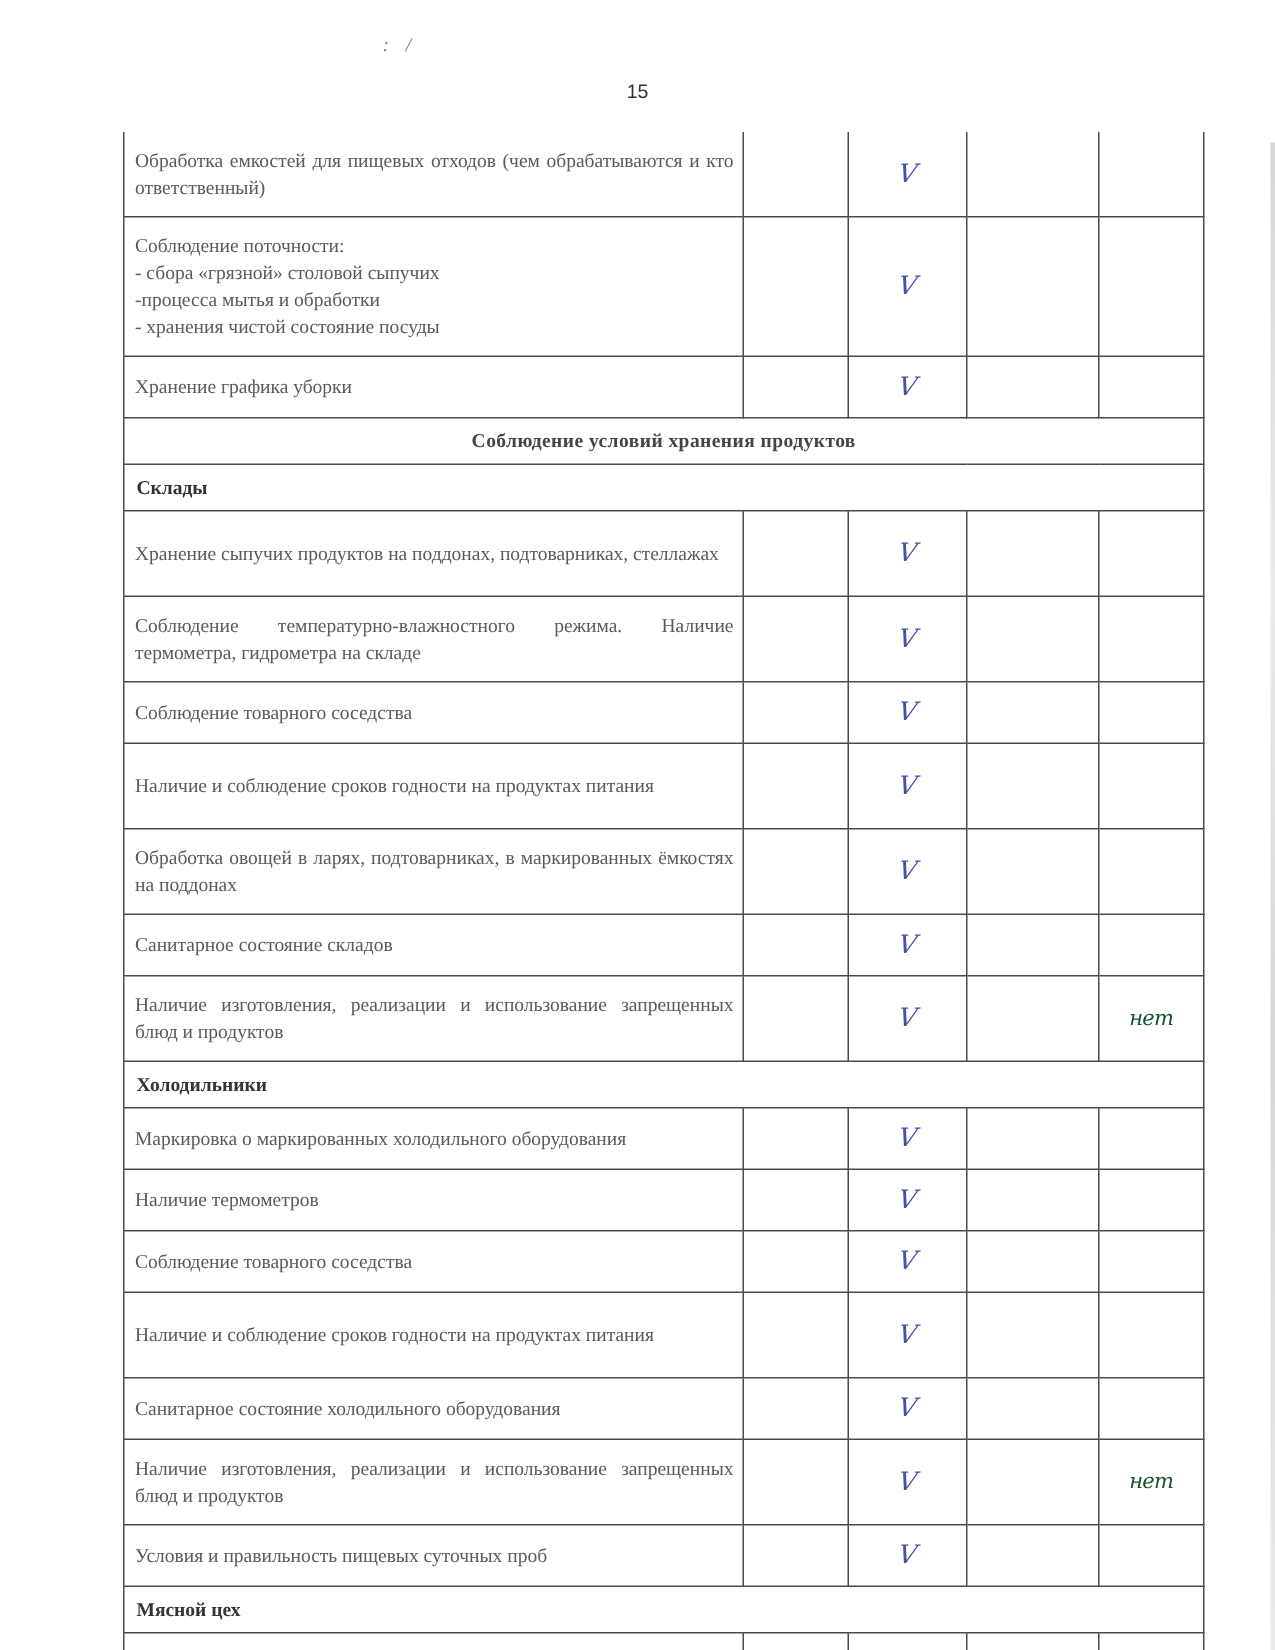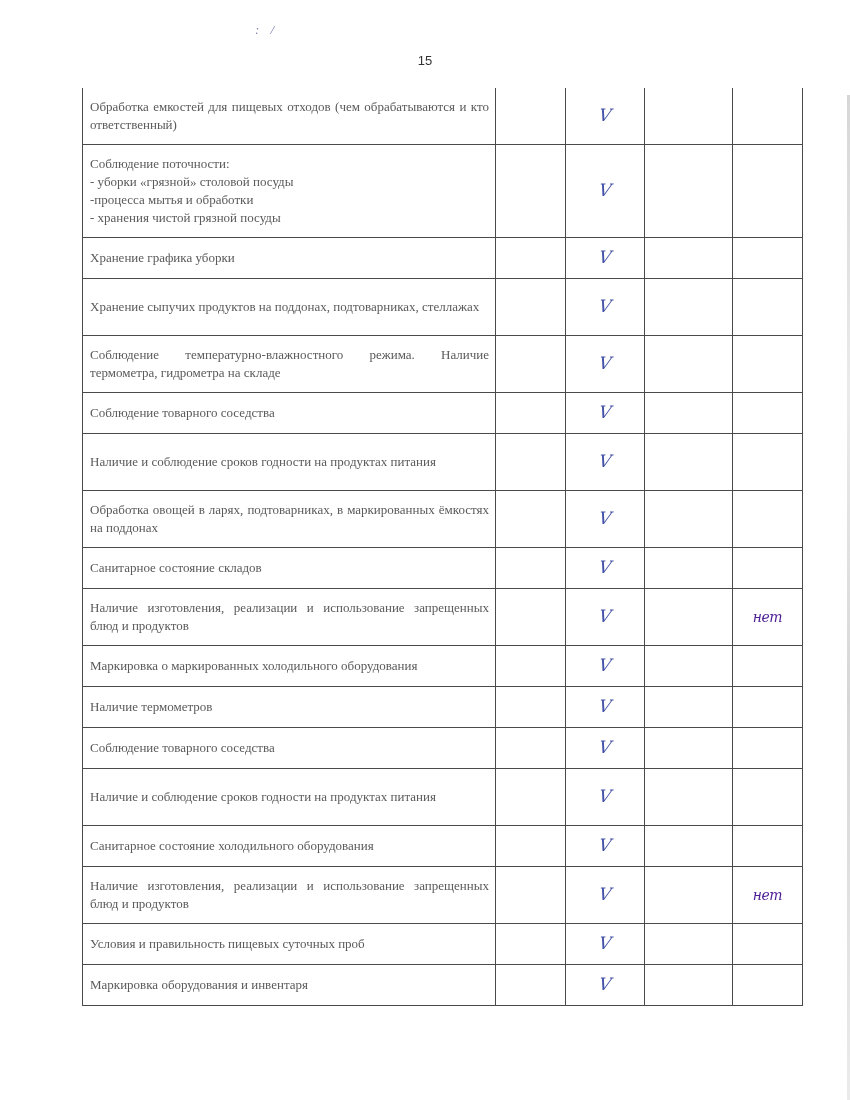--- a/index.html
+++ b/index.html
@@ -56,21 +56,21 @@
     padding: 0 8px !important; height: 30px;
   }
   td.check-cell { text-align: center; position: relative; }
   .check-mark {
     font-family: "DejaVu Serif", serif; font-style: italic;
     color: #4452a8; font-size: 17px; display: inline-block;
     transform: skewX(-8deg);
   }
   .note {
     font-family: "DejaVu Serif", serif; font-style: italic;
-    color: #4c1d95; font-size: 14px; letter-spacing: -0.5px;
+    color: #14532d; font-size: 14px; letter-spacing: -0.5px;
   }
   td.note-cell { text-align: center; }
   .list-line { display: block; }
   tr.h1 td { height: 32px; }
   tr.h2 td { height: 48px; margin-left: 48px; }
   tr.h3 td { height: 84px; }
 </style>
 </head>
 <body>
 
@@ -92,40 +92,46 @@
       <td class="crit">Обработка емкостей для пищевых отходов (чем обрабатываются и кто ответственный)</td>
       <td></td>
       <td class="check-cell"><span class="check-mark">V</span></td>
       <td></td>
       <td class="note-cell"><span class="note"></span></td>
     </tr>
 
     <tr class="h3">
       <td class="crit single">
         <span class="list-line">Соблюдение поточности:</span>
-        <span class="list-line">- уборки «грязной» столовой посуды</span>
+        <span class="list-line">- сбора «грязной» столовой сыпучих</span>
         <span class="list-line">-процесса мытья и обработки</span>
-        <span class="list-line">- хранения чистой грязной посуды</span>
+        <span class="list-line">- хранения чистой состояние посуды</span>
       </td>
       <td></td>
       <td class="check-cell"><span class="check-mark">V</span></td>
       <td></td>
       <td class="note-cell"><span class="note"></span></td>
     </tr>
 
     <tr class="h1">
       <td class="crit single">Хранение графика уборки</td>
       <td></td>
       <td class="check-cell"><span class="check-mark">V</span></td>
       <td></td>
       <td class="note-cell"><span class="note"></span></td>
     </tr>
 
+    <tr>
+      <td colspan="5" class="section-title">Соблюдение условий хранения продуктов</td>
+    </tr>
   </tbody>
   <tbody id="groups-body">
+      <tr>
+        <td colspan="5" class="group-title">Склады</td>
+      </tr>
       <tr class="h2">
         <td class="crit">Хранение сыпучих продуктов на поддонах, подтоварниках, стеллажах</td>
         <td></td>
         <td class="check-cell"><span class="check-mark">V</span></td>
         <td></td>
         <td class="note-cell"><span class="note"></span></td>
       </tr>
       <tr class="h2">
         <td class="crit">Соблюдение температурно-влажностного режима. Наличие термометра, гидрометра на складе</td>
         <td></td>
@@ -161,20 +167,23 @@
         <td></td>
         <td class="note-cell"><span class="note"></span></td>
       </tr>
       <tr class="h2">
         <td class="crit">Наличие изготовления, реализации и использование запрещенных блюд и продуктов</td>
         <td></td>
         <td class="check-cell"><span class="check-mark">V</span></td>
         <td></td>
         <td class="note-cell"><span class="note">нет</span></td>
       </tr>
+      <tr>
+        <td colspan="5" class="group-title">Холодильники</td>
+      </tr>
       <tr class="h1">
         <td class="crit single">Маркировка о маркированных холодильного оборудования</td>
         <td></td>
         <td class="check-cell"><span class="check-mark">V</span></td>
         <td></td>
         <td class="note-cell"><span class="note"></span></td>
       </tr>
       <tr class="h1">
         <td class="crit single">Наличие термометров</td>
         <td></td>
@@ -209,20 +218,23 @@
         <td class="check-cell"><span class="check-mark">V</span></td>
         <td></td>
         <td class="note-cell"><span class="note">нет</span></td>
       </tr>
       <tr class="h1">
         <td class="crit single">Условия и правильность пищевых суточных проб</td>
         <td></td>
         <td class="check-cell"><span class="check-mark">V</span></td>
         <td></td>
         <td class="note-cell"><span class="note"></span></td>
+      </tr>
+      <tr>
+        <td colspan="5" class="group-title">Мясной цех</td>
       </tr>
       <tr class="h1">
         <td class="crit single">Маркировка оборудования и инвентаря</td>
         <td></td>
         <td class="check-cell"><span class="check-mark">V</span></td>
         <td></td>
         <td class="note-cell"><span class="note"></span></td>
       </tr>
     </tbody>
 </table>

